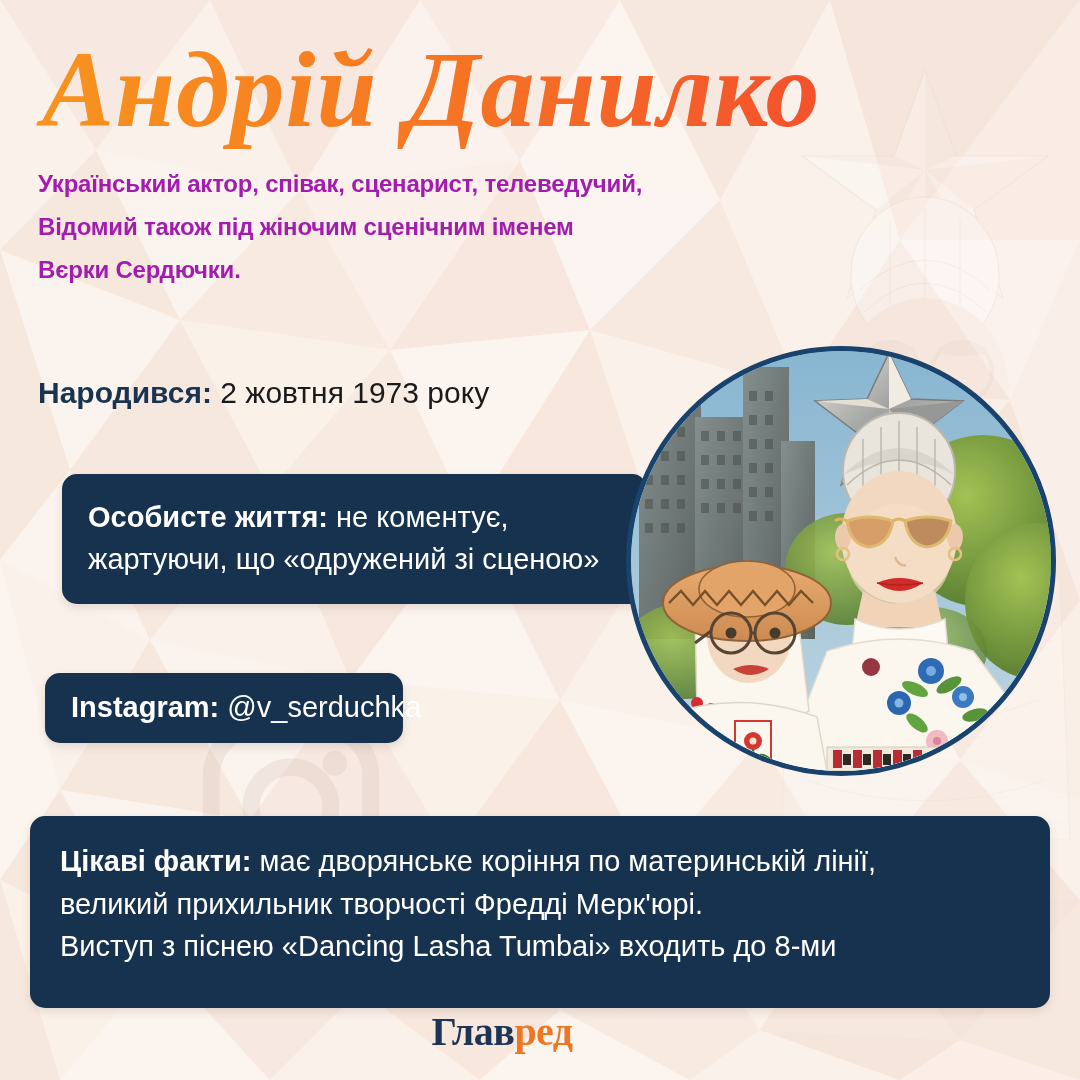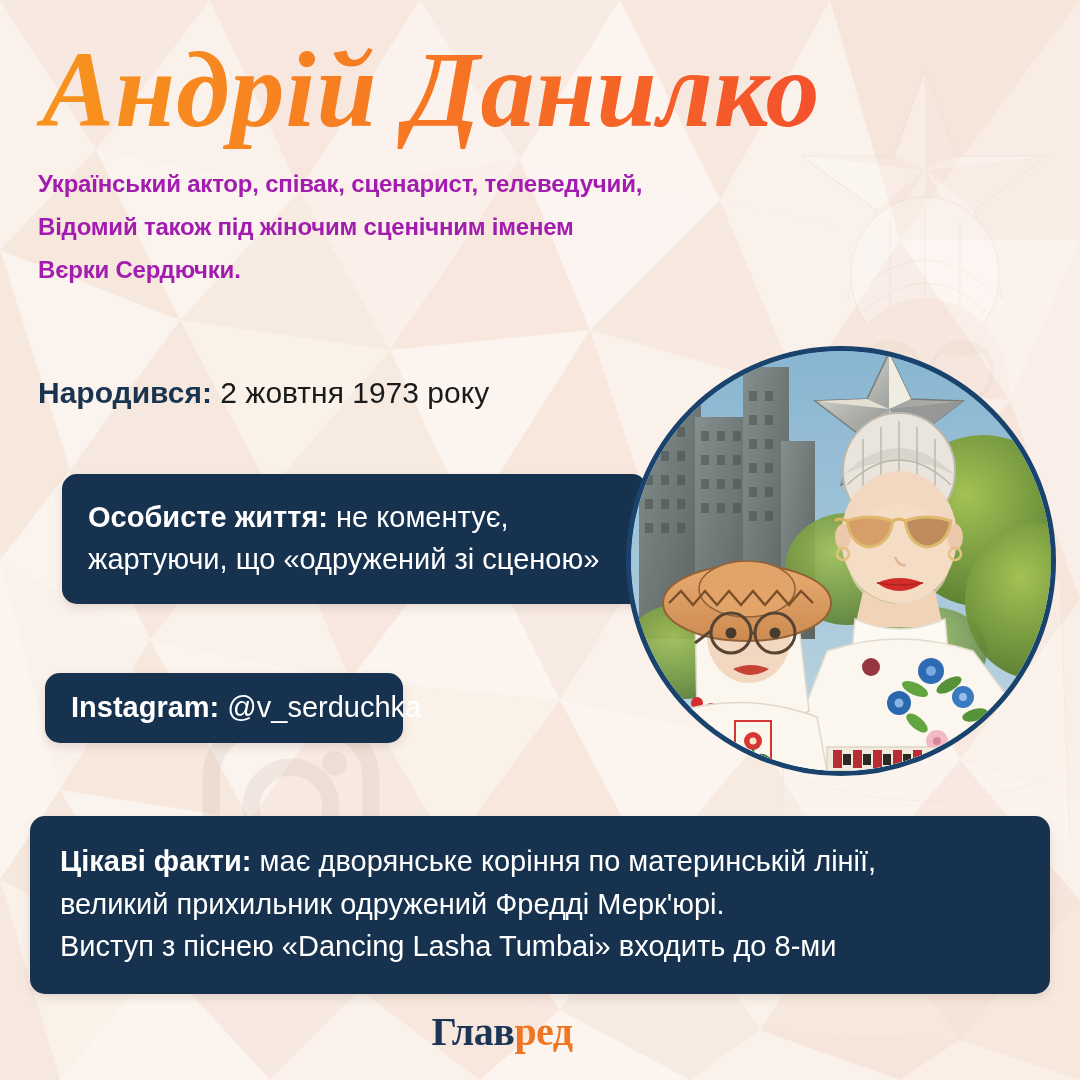--- a/index.html
+++ b/index.html
@@ -134,21 +134,21 @@
     z-index: 6;
     font-size: 29px;
     line-height: 42px;
     white-space: nowrap;
   }
 
   #card-facts {
     left: 30px;
     top: 816px;
     width: 1020px;
-    padding: 24px 30px 26px 30px;
+    padding: 24px 30px 40px 30px;
     z-index: 6;
     font-size: 29px;
     line-height: 42.5px;
   }
   #card-facts .line { white-space: nowrap; }
 
   
   .photo {
     position: absolute;
     left: 626px;
@@ -361,21 +361,21 @@
   <div class="card" id="card-instagram">
     <span class="k">Instagram:</span>
     <span class="v">@v_serduchka</span>
   </div>
 
   <div class="card" id="card-facts">
     <div class="line">
       <span class="k">Цікаві факти:</span>
       <span class="v">має дворянське коріння по материнській лінії,</span>
     </div>
-    <div class="line v">великий прихильник одружений Фредді Мерк'юрі.</div>
+    <div class="line v">великий прихильник творчості Фредді Мерк'юрі.</div>
     <div class="line v">Виступ з піснею «Dancing Lasha Tumbai» входить до 8-ми</div>
   </div>
 
   <div class="photo">
     <svg viewBox="0 0 420 420" preserveAspectRatio="xMidYMid slice">
       <defs>
         <clipPath id="circClip">
             <circle cx="210" cy="210" r="210"></circle>
           </clipPath>
         <linearGradient id="skyG" x1="0" y1="0" x2="0" y2="1">

